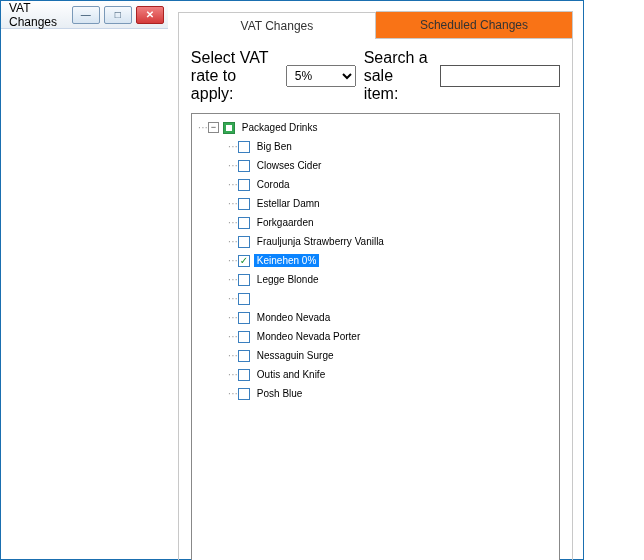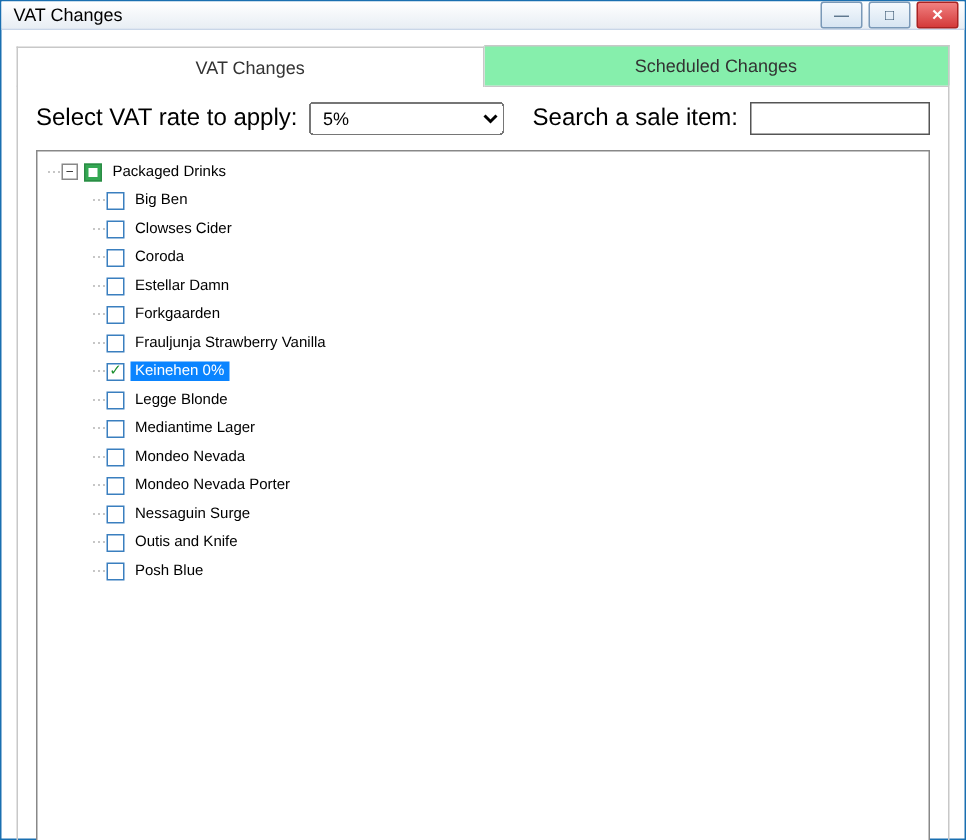--- a/index.html
+++ b/index.html
@@ -4,26 +4,26 @@
 <style>
   * { box-sizing: border-box; }
   body {
     margin: 0;
     font-family: "Segoe UI", Tahoma, sans-serif;
     font-size: 12px;
     background: #fff;
     color: #000;
   }
   .window {
-    width: 644px;
+    width: 584px;
     height: 560px;
     border: 1px solid #1a6fb0;
     background: #fff;
     display: flex;
-    flex-direction: column;
+    flex-direction: row;
   }
   .titlebar {
     height: 28px;
     background: linear-gradient(#fff, #e8eef4);
     border-bottom: 1px solid #c9d6e8;
     display: flex;
     align-items: center;
     padding: 0 4px 0 8px;
   }
   .titlebar .title { flex: 1; font-size: 12px; }
@@ -50,21 +50,21 @@
     flex-direction: column;
   }
   .tabs {
     display: flex;
     border-bottom: 1px solid #c8c8c8;
   }
   .tab {
     flex: 1;
     text-align: center;
     padding: 6px 4px;
-    background: #86efac;
+    background: #f97316;
     border: 1px solid #c8c8c8;
     border-bottom: none;
     font-size: 12px;
     color: #333;
   }
   .tab.active {
     background: #fff;
     position: relative;
     top: 1px;
   }
@@ -239,21 +239,20 @@
             <div class="node-row">
               <span class="indent"></span>
               <span class="dotline">···</span>
               <span class="chk"></span>
               <span class="row-label">Legge Blonde <each></each></span>
             </div>
             <div class="node-row">
               <span class="indent"></span>
               <span class="dotline">···</span>
               <span class="chk"></span>
-              <span class="row-label">Mediantime Lager <each></each></span>
             </div>
             <div class="node-row">
               <span class="indent"></span>
               <span class="dotline">···</span>
               <span class="chk"></span>
               <span class="row-label">Mondeo Nevada <each></each></span>
             </div>
             <div class="node-row">
               <span class="indent"></span>
               <span class="dotline">···</span>

